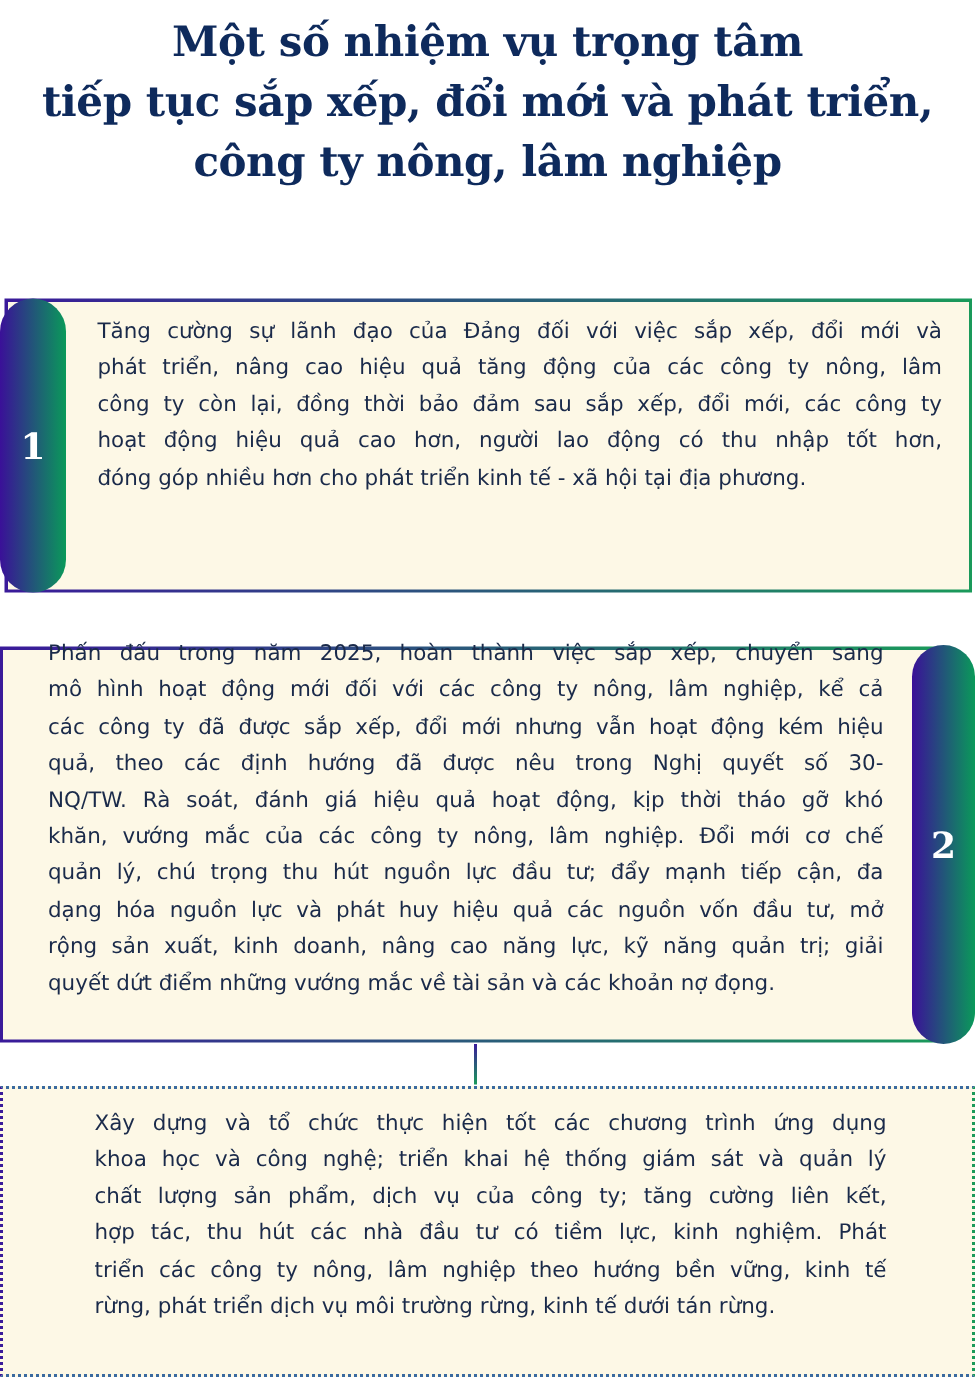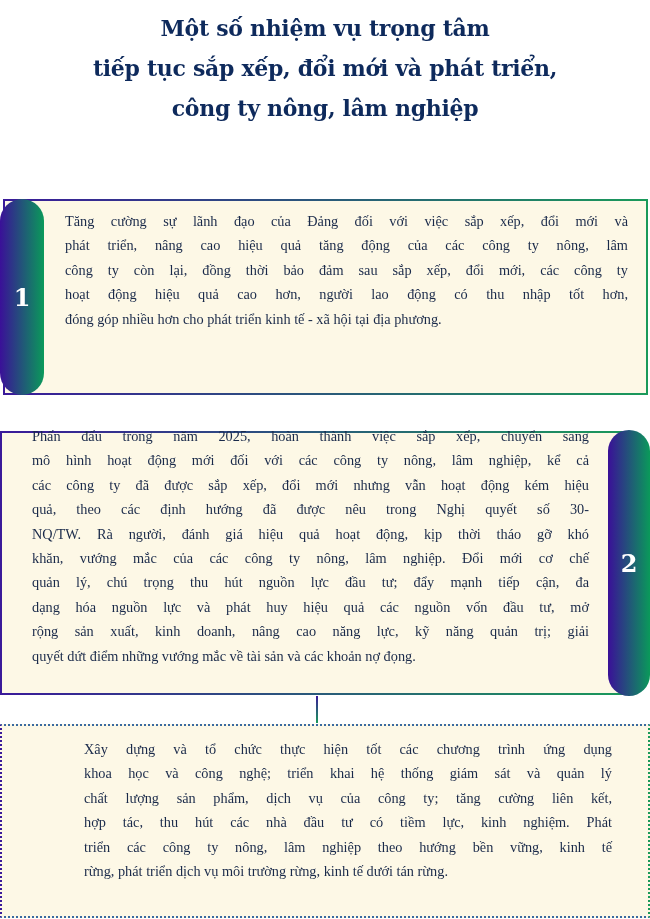--- a/index.html
+++ b/index.html
@@ -1,21 +1,21 @@
 <!DOCTYPE html>
 <html><head>
 <meta charset="utf-8">
 <style>
   html, body { margin: 0; padding: 0; background: #ffffff; }
   body { width: 650px; height: 919px; position: relative; overflow: hidden; font-family: "DejaVu Sans", sans-serif; }
   .title {
     position: absolute; left: 0; top: 8px; width: 650px;
     text-align: center; color: #0e2a5c;
     font-family: "DejaVu Serif", serif; font-weight: bold;
-    font-size: 22px; line-height: 40px; letter-spacing: -0.3px;
+    font-size: 28px; line-height: 40px; letter-spacing: -0.3px;
   }
   .title div { white-space: nowrap; }
   .card {
     position: absolute; background: #fdf8e6; box-sizing: border-box;
   }
   .card1 {
     left: 3px; top: 199px; width: 645px; height: 196px;
     border: 2px solid transparent;
     background: linear-gradient(#fdf8e6,#fdf8e6) padding-box, linear-gradient(90deg,#3a1a9a,#1a9a5a) border-box;
   }
@@ -34,25 +34,25 @@
     background: linear-gradient(90deg,#3a1098,#0a9a5a);
     color: #ffffff; font-family: "DejaVu Serif", serif; font-weight: bold;
     font-size: 24px; display: flex; align-items: center; justify-content: center;
   }
   .badge1 { left: 0px; top: 199px; width: 44px; height: 196px; }
   .badge2 { left: 608px; top: 430px; width: 42px; height: 266px; }
   .text {
     position: absolute; color: #1a2a4a; font-size: 14.3px; line-height: 24.4px;
     text-align: justify;
   }
-  .text div { text-align: justify; text-align-last: justify; white-space: nowrap; font-family: Liberation Serif, serif; }
+  .text div { text-align: justify; text-align-last: justify; white-space: nowrap; }
   .text div.last { text-align-last: left; }
   .text1 { left: 65px; top: 209px; width: 563px; }
   .text2 { left: 32px; top: 424px; width: 557px; }
-  .text3 { left: 84px; top: 737px; width: 528px; }
+  .text3 { left: 63px; top: 737px; width: 528px; }
   .connector {
     position: absolute; left: 316px; top: 696px; width: 2px; height: 27px;
     background: linear-gradient(180deg,#3a1a9a,#1a9a5a);
   }
 </style>
 </head>
 <body>
 
 <div class="title">
   <div>Một số nhiệm vụ trọng tâm</div>
@@ -74,21 +74,21 @@
 
 <div class="card card2"></div>
 <div class="badge badge2">
   <span>2</span>
 </div>
 <div class="text text2">
   <div>Phấn đấu trong năm 2025, hoàn thành việc sắp xếp, chuyển sang</div>
   <div>mô hình hoạt động mới đối với các công ty nông, lâm nghiệp, kể cả</div>
   <div>các công ty đã được sắp xếp, đổi mới nhưng vẫn hoạt động kém hiệu</div>
   <div>quả, theo các định hướng đã được nêu trong Nghị quyết số 30-</div>
-  <div>NQ/TW. Rà người, đánh giá hiệu quả hoạt động, kịp thời tháo gỡ khó</div>
+  <div>NQ/TW. Rà soát, đánh giá hiệu quả hoạt động, kịp thời tháo gỡ khó</div>
   <div>khăn, vướng mắc của các công ty nông, lâm nghiệp. Đổi mới cơ chế</div>
   <div>quản lý, chú trọng thu hút nguồn lực đầu tư; đẩy mạnh tiếp cận, đa</div>
   <div>dạng hóa nguồn lực và phát huy hiệu quả các nguồn vốn đầu tư, mở</div>
   <div>rộng sản xuất, kinh doanh, nâng cao năng lực, kỹ năng quản trị; giải</div>
   <div class="last">quyết dứt điểm những vướng mắc về tài sản và các khoản nợ đọng.</div>
 </div>
 
 <div class="connector"></div>
 
 <div class="card card3"></div>

